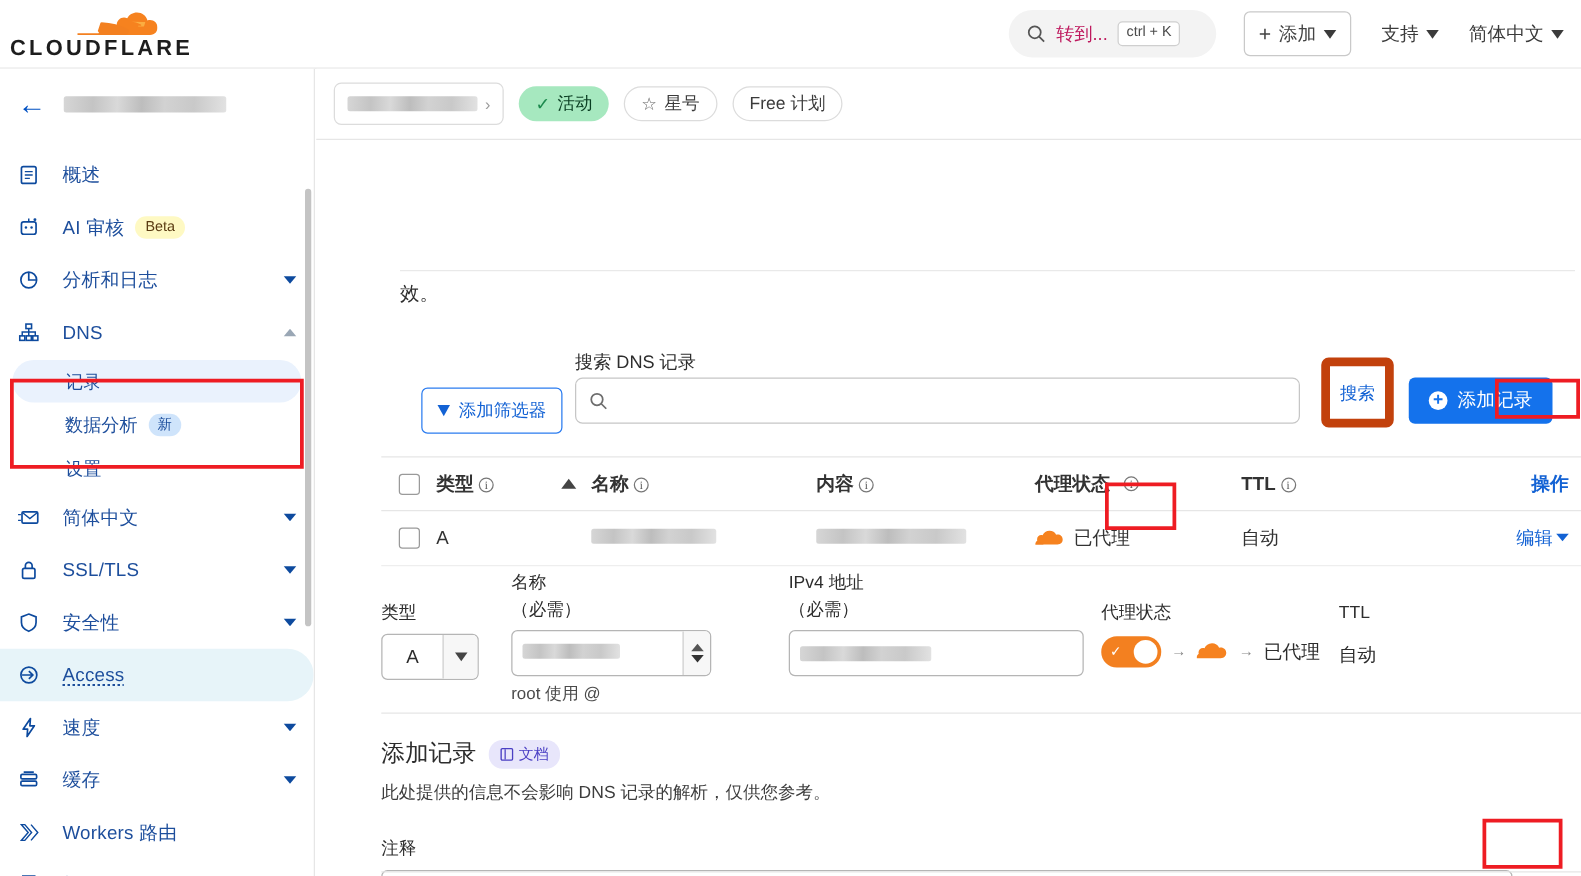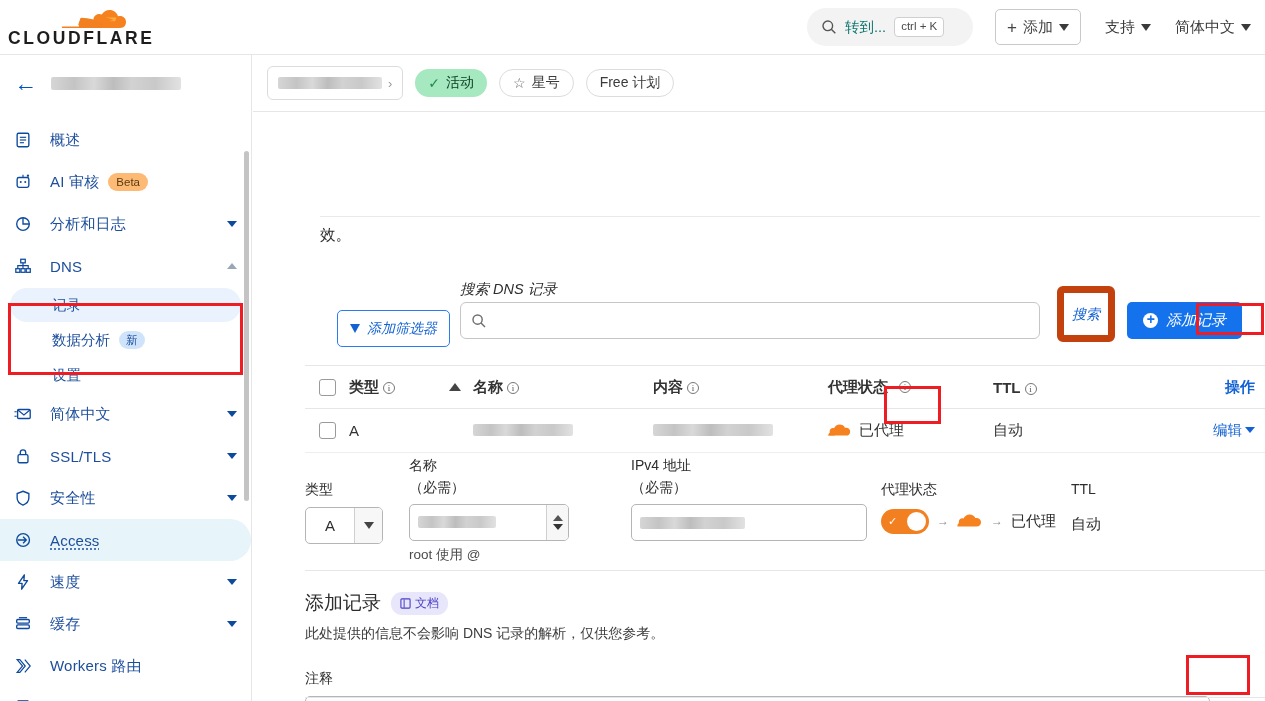--- a/index.html
+++ b/index.html
@@ -26,21 +26,21 @@
     color: #1d1d1d; font-family: "Liberation Sans", sans-serif;
   }
   .cf-cloud { position: absolute; left: 52px; top: 0px; }
 
   #top-right { margin-left: auto; display: flex; align-items: center; gap: 0px; padding-right: 14px; }
   #searchpill {
     display: flex; align-items: center; gap: 8px;
     background: #f3f3f3; border-radius: 20px;
     height: 38px; padding: 0 14px 0 14px; min-width: 166px;
   }
-  #searchpill .sp-text { font-size: 14.5px; color: #0f766e; }
+  #searchpill .sp-text { font-size: 14.5px; color: #be185d; }
   #searchpill .kbd {
     border: 1px solid #cfcfcf; border-radius: 4px; background: #fff;
     font-size: 11.5px; color: #4b4b4b; padding: 2px 6px; line-height: 1.2;
     font-family: "Liberation Sans", sans-serif;
   }
   .btn-outline-top {
     margin-left: 22px; height: 36px; display: flex; align-items: center; gap: 6px;
     border: 1px solid #c9c9c9; border-radius: 5px; background: #fff;
     padding: 0 11px; font-size: 15px; color: #444; cursor: pointer;
   }
@@ -84,21 +84,21 @@
     border-top: 6px solid #0d4a9e;
   }
   .nav-item .nv-caret.up { border-top: none; border-bottom: 6px solid #9aa7b5; }
   .nav-sub {
     display: flex; align-items: center; height: 34px;
     margin: 1px 10px 1px 10px; padding-left: 42px; border-radius: 17px;
     font-size: 14.5px; color: #1d4e9c; cursor: pointer;
   }
   .nav-sub.active { background: #eaf2fd; }
   .badge-beta {
-    margin-left: 9px; background: #fdba74; color: #5a3b12;
+    margin-left: 9px; background: #fef9c3; color: #5a3b12;
     font-size: 11.5px; border-radius: 10px; padding: 2px 8px; line-height: 1.3;
   }
   .badge-new {
     margin-left: 9px; background: #cfe4fb; color: #1d4e9c;
     font-size: 11.5px; border-radius: 10px; padding: 2px 7px; line-height: 1.3;
   }
   .nav-item.highlight-access { background: #e7f4f9; border-radius: 0 22px 22px 0; }
   .nav-item.highlight-access .nv-label {
     text-decoration: underline; text-decoration-style: dotted; text-underline-offset: 3px;
   }
@@ -138,21 +138,21 @@
 
   .cut-text {
     position: absolute; left: 67px; top: 113px; font-size: 15.5px; color: #2d2d2d;
   }
   .cut-line {
     position: absolute; left: 67px; top: 104px; width: 940px; height: 1px;
     background: #e9e9e9;
   }
 
   
-  #searchrow { position: absolute; left: 84px; top: 168px; width: 928px; height: 56px; font-style: italic; }
+  #searchrow { position: absolute; left: 84px; top: 168px; width: 928px; height: 56px; }
   .lbl-search { position: absolute; left: 123px; top: 0px; font-size: 14.5px; color: #2d2d2d; }
   .btn-filter {
     position: absolute; left: 0px; top: 30px; height: 37px;
     display: flex; align-items: center; gap: 7px;
     border: 1px solid #2b7cf0; border-radius: 5px; color: #1362d4;
     background: #fff; font-size: 14px; padding: 0 12px; cursor: pointer;
   }
   .funnel {
     width: 0; height: 0; border-left: 5.5px solid transparent;
     border-right: 5.5px solid transparent; border-top: 9px solid #1362d4;

